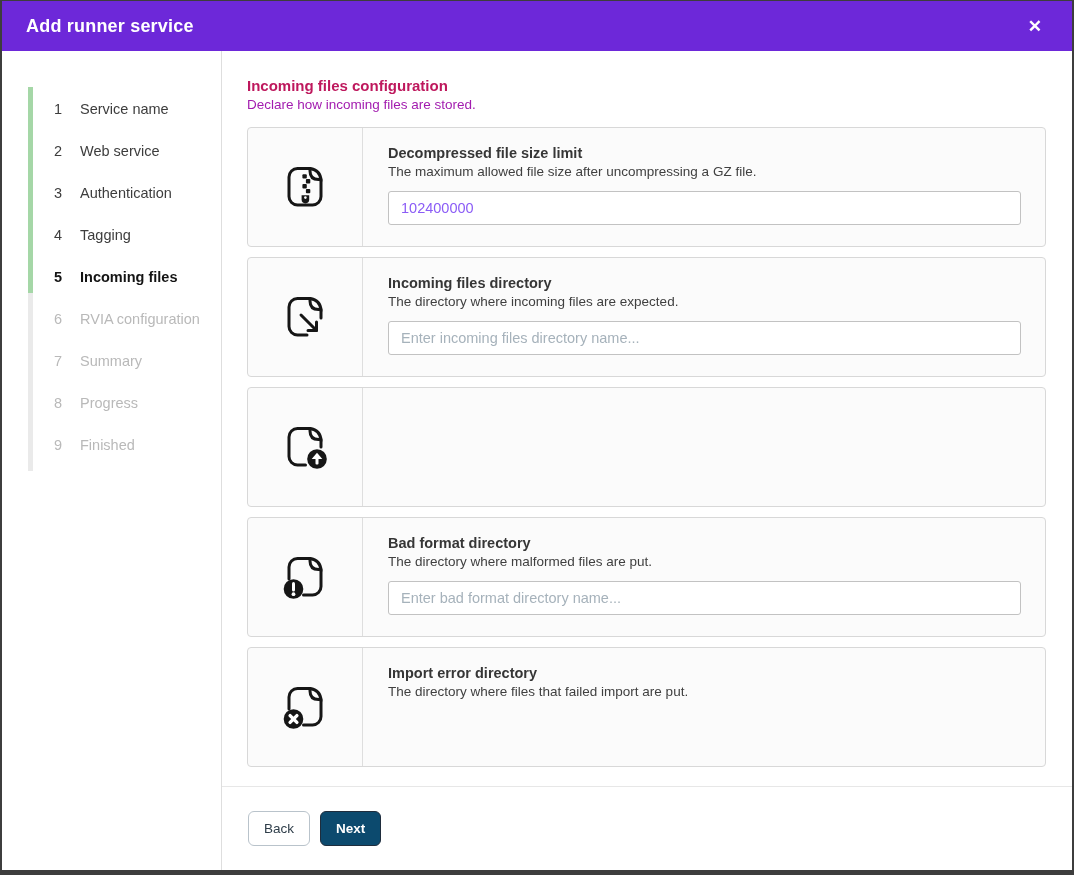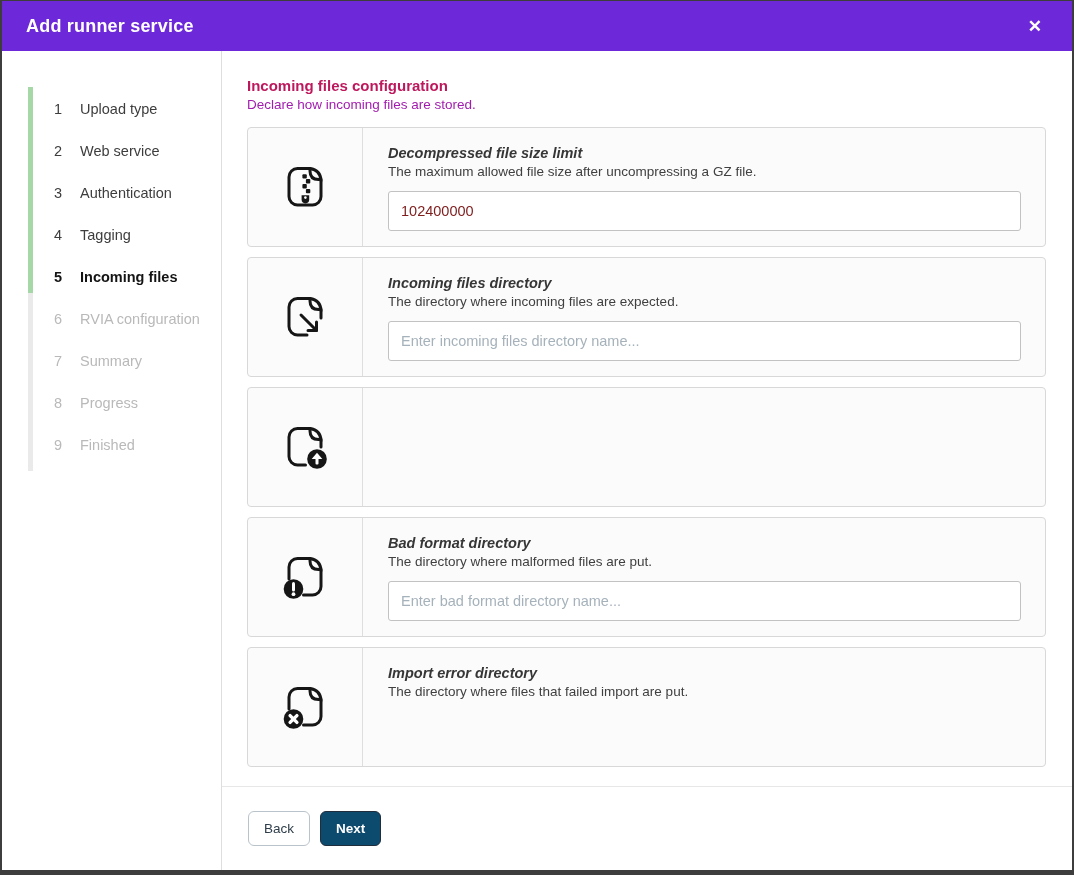--- a/index.html
+++ b/index.html
@@ -47,26 +47,26 @@
   .card {
     display:flex; height:120px; margin-bottom:10px;
     border:1px solid #d8d8d8; border-radius:4px; background:#fbfbfb;
   }
   .icon-cell {
     flex:0 0 115px; border-right:1px solid #dedede;
     display:flex; align-items:center; justify-content:center;
   }
   .icon-cell svg { display:block; }
   .field-cell { flex:1; padding:17px 24px 0 25px; min-width:0; }
-  .field-title { font-size:14.5px; font-weight:700; color:#363636;font-style:italic; }
+  .field-title { font-size:14.5px; font-weight:700; color:#363636; }
   .field-desc { font-size:13.5px; color:#404040; margin-top:3px; }
   .field-input {
-    margin-top:12px; width:100%; height:40px;
+    margin-top:12px; width:100%; height:34px;
     border:1px solid #c2c2c2; border-radius:3px; background:#fff;
-    padding:0 12px; font-size:14.5px; color:#7f1d1d; font-family:inherit;
+    padding:0 12px; font-size:14.5px; color:#8b5cf6; font-family:inherit;
   }
   .field-input::placeholder { color:#a6b2bb; opacity:1; }
   
   .footer {
     flex:0 0 auto; border-top:1px solid #e7e7e7;
     padding:24px 26px; display:flex; justify-content:flex-start; gap:10px;
   }
   .btn {
     font-family:inherit; font-size:13.5px; line-height:1;
     border-radius:6px; padding:10px 15px; cursor:pointer;
@@ -84,21 +84,21 @@
   </div>
   <div class="bdy">
     <div class="sidebar">
       <div class="rail">
         <div class="rail-green"></div>
         <div class="rail-gray"></div>
       </div>
       <div class="steps">
   <div class="step done">
     <span class="num">1</span>
-    <span class="lbl">Upload type</span>
+    <span class="lbl">Service name</span>
   </div>
 
   <div class="step done">
     <span class="num">2</span>
     <span class="lbl">Web service</span>
   </div>
 
   <div class="step done">
     <span class="num">3</span>
     <span class="lbl">Authentication</span>

